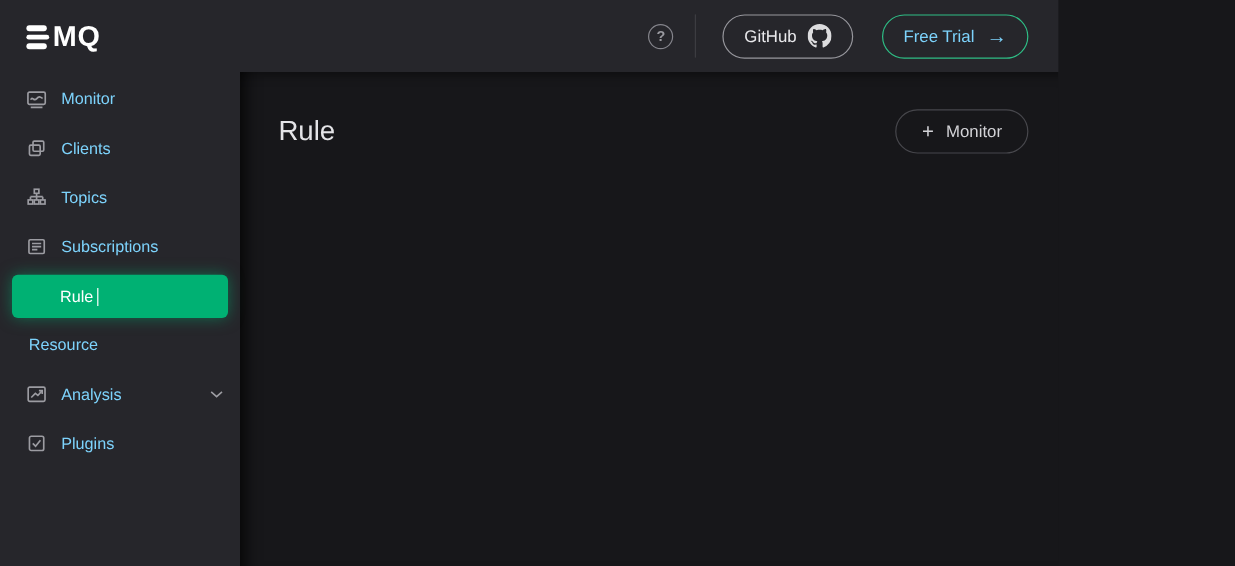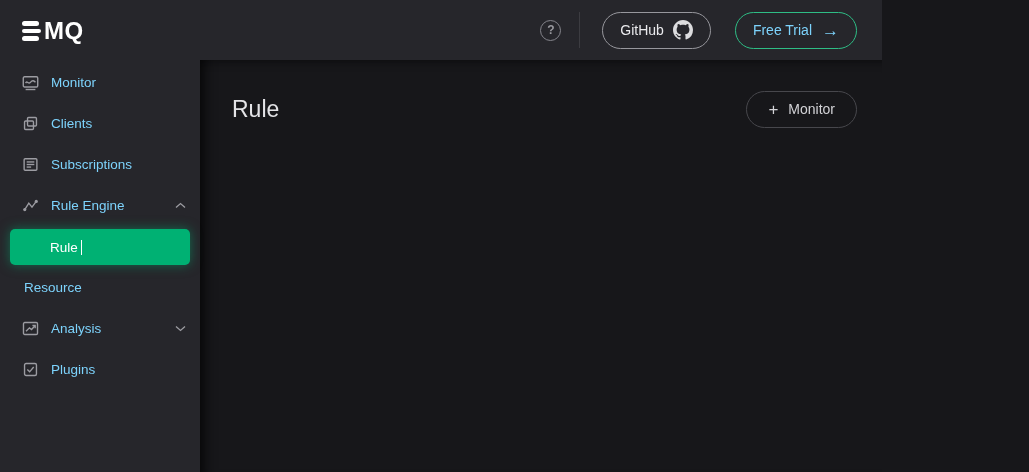--- a/index.html
+++ b/index.html
@@ -85,48 +85,49 @@
       <div class="nav-item">
         <span class="nav-icon">
           <svg width="17" height="17" viewBox="0 0 16 16" fill="none" stroke="#9c9ca2" stroke-width="1.3">
             <rect x="5.2" y="2.4" width="8.4" height="8" rx="1"></rect>
             <rect x="2.4" y="5.6" width="8.4" height="8" rx="1"></rect>
           </svg>
         </span>
         <span>Clients</span>
       </div>
 
+      <div class="nav-item">
+        <span class="nav-icon">
+          <svg width="17" height="17" viewBox="0 0 16 16" fill="none" stroke="#9c9ca2" stroke-width="1.3">
+            <rect x="6.2" y="1.6" width="3.6" height="3.2"></rect>
+            <line x1="8" y1="4.8" x2="8" y2="7.4"></line>
+            <line x1="3.2" y1="7.4" x2="12.8" y2="7.4"></line>
+            <line x1="3.2" y1="7.4" x2="3.2" y2="10"></line>
+            <line x1="12.8" y1="7.4" x2="12.8" y2="10"></line>
+            <line x1="8" y1="7.4" x2="8" y2="10"></line>
+            <rect x="1.4" y="10" width="3.6" height="3.2"></rect>
+            <rect x="6.2" y="10" width="3.6" height="3.2"></rect>
+            <rect x="11" y="10" width="3.6" height="3.2"></rect>
+          </svg>
+        </span>
+        <span>Topics</span>
+      </div>
 
       <div class="nav-item">
         <span class="nav-icon">
           <svg width="17" height="17" viewBox="0 0 16 16" fill="none" stroke="#9c9ca2" stroke-width="1.3">
             <rect x="2" y="2.6" width="12" height="10.8" rx="1"></rect>
             <line x1="4.4" y1="5.6" x2="11.6" y2="5.6"></line>
             <line x1="4.4" y1="8" x2="11.6" y2="8"></line>
             <line x1="4.4" y1="10.4" x2="8.6" y2="10.4"></line>
           </svg>
         </span>
         <span>Subscriptions</span>
       </div>
 
-      <div class="nav-item">
-        <span class="nav-icon">
-          <svg width="17" height="17" viewBox="0 0 16 16" fill="none" stroke="#9c9ca2" stroke-width="1.3">
-            <path d="M2.6 11.8 L6.4 5.8 L9.4 9.6 L13.4 4.2"></path>
-            <circle cx="2.6" cy="11.8" r="1.5" fill="#9c9ca2" stroke="none"></circle>
-            <circle cx="13.4" cy="4.2" r="1.5" fill="#9c9ca2" stroke="none"></circle>
-          </svg>
-        </span>
-        <span>Rule Engine</span>
-        <span class="chev">
-          <svg width="11" height="7" viewBox="0 0 11 7" fill="none" stroke="#9c9ca2" stroke-width="1.3">
-            <polyline points="1,5.5 5.5,1.5 10,5.5"></polyline>
-          </svg>
-        </span>
-      </div>
 
       <div class="nav-item nav-sub active">
         <span>Rule</span>
         <span class="caret"></span>
       </div>
 
       <div class="nav-item nav-sub">
         <span>Resource</span>
       </div>
 

